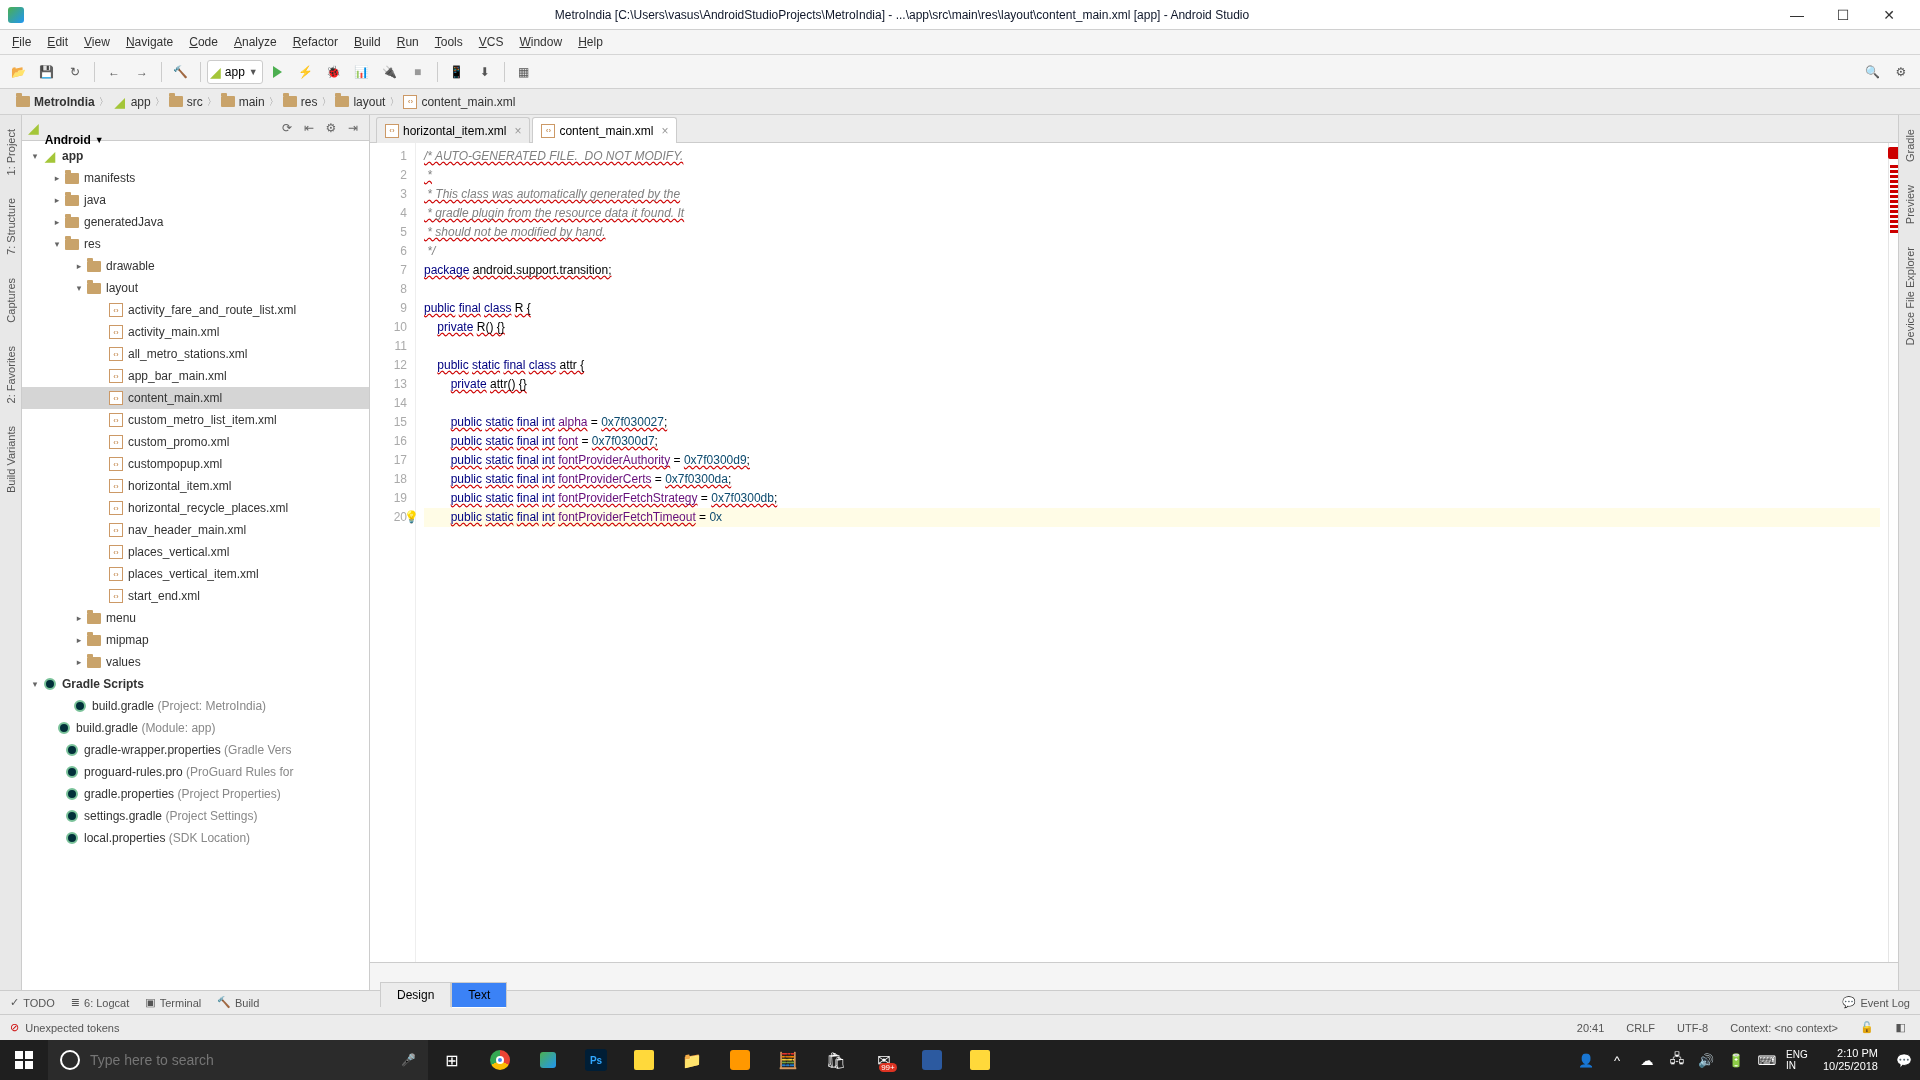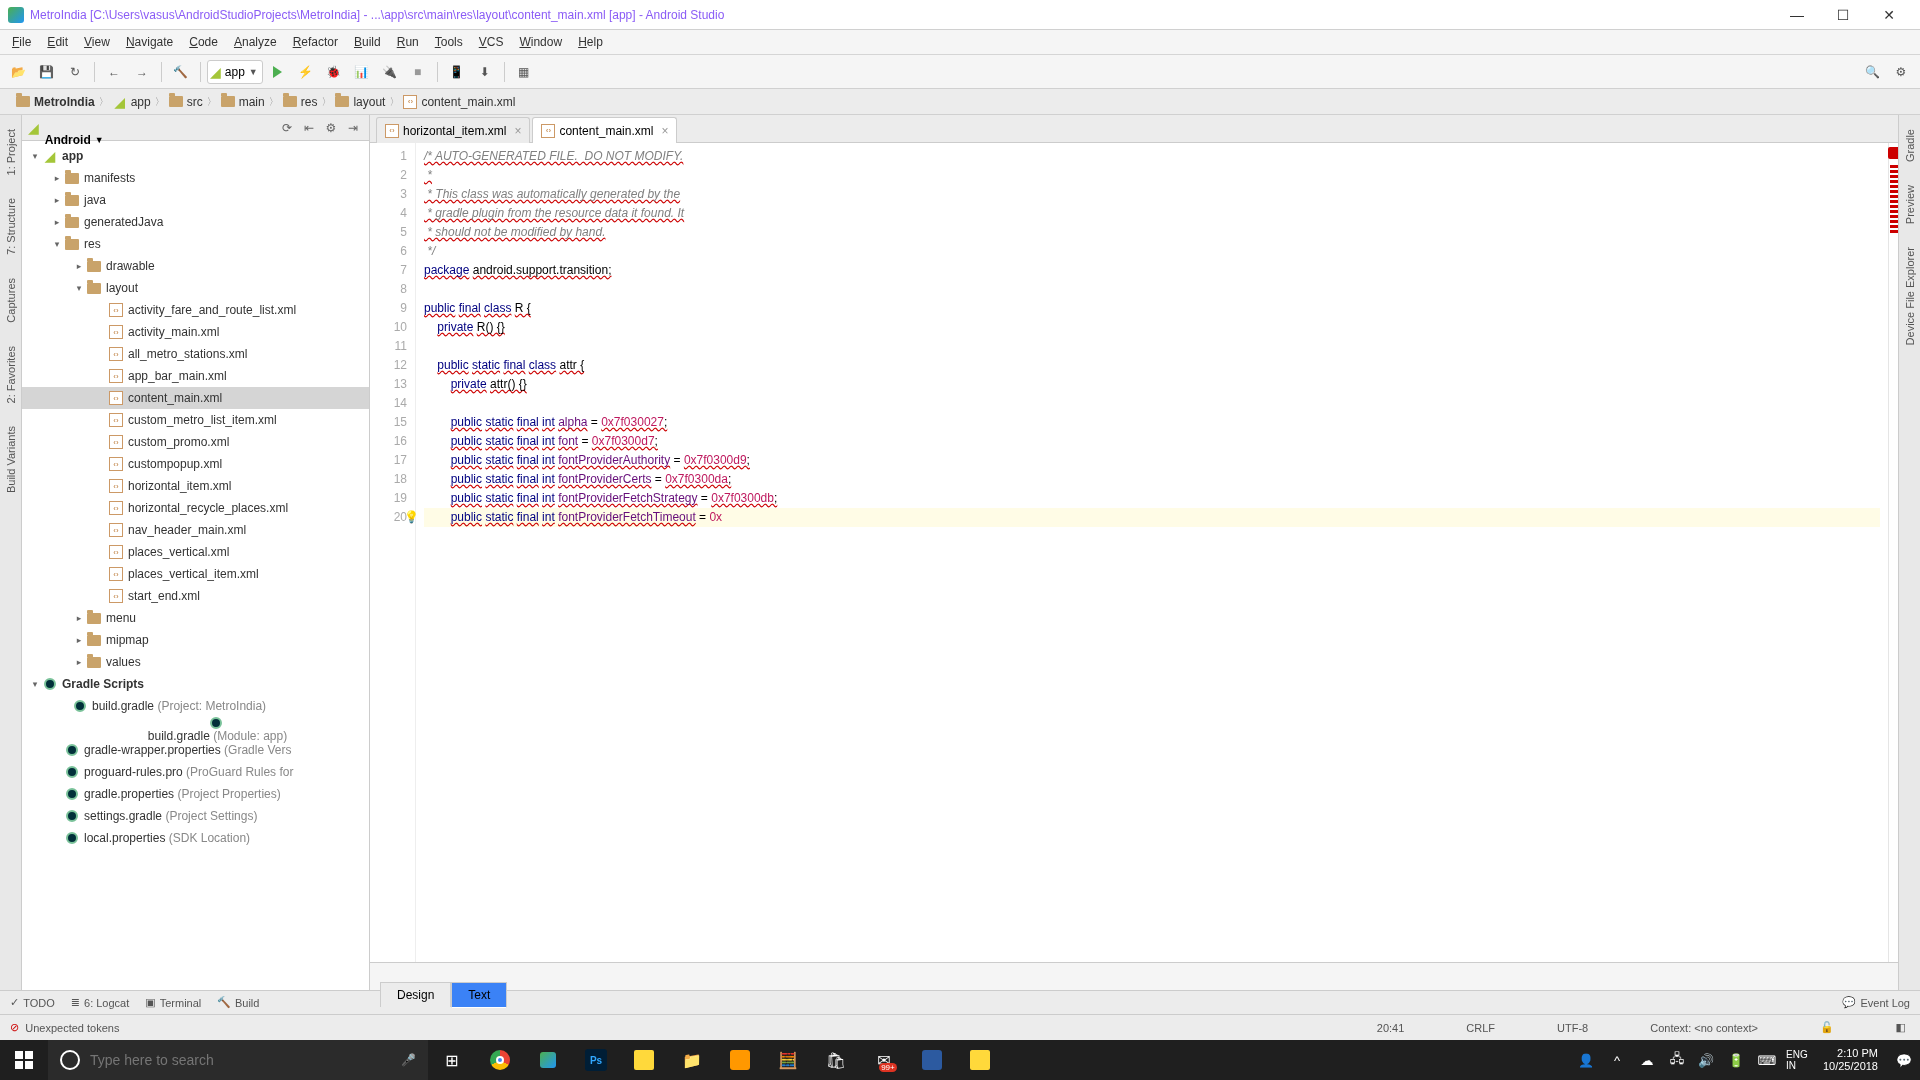--- a/index.html
+++ b/index.html
@@ -1,21 +1,21 @@
 <!DOCTYPE html>
 <html><head>
 <meta charset="utf-8">
 <style>
 * { margin: 0; padding: 0; box-sizing: border-box; font-family: "Segoe UI", Arial, sans-serif; }
 body { width: 1920px; height: 1080px; background: #f0f0f0; overflow: hidden; font-size: 12px; }
 
 
 .titlebar { height: 30px; background: #fff; display: flex; align-items: center; padding: 0 8px; border-bottom: 1px solid #d0d0d0; }
 .titlebar .title-icon { width: 16px; height: 16px; margin-right: 6px; display:inline-flex; align-items:center; justify-content:center; }
-.titlebar .title-text { font-size: 12px; color: #8b5cf6; flex: 1; }
+.titlebar .title-text { font-size: 12px; color: #0f172a; flex: 1; text-align: center; }
 .win-controls { display: flex; gap: 0; }
 .win-btn { width: 46px; height: 30px; display: flex; align-items: center; justify-content: center; color: #333; font-size: 14px; }
 
 
 .menubar { height: 25px; background: #f5f5f5; display: flex; align-items: center; padding: 0 4px; border-bottom: 1px solid #d5d5d5; }
 .menu-item { padding: 3px 8px; font-size: 12px; color: #333; }
 
 
 .toolbar { height: 34px; background: #f5f5f5; display: flex; align-items: center; padding: 0 6px; gap: 2px; border-bottom: 1px solid #d0d0d0; }
 .tool-btn { width: 26px; height: 26px; display: flex; align-items: center; justify-content: center; border-radius: 3px; color: #555; }
@@ -62,21 +62,21 @@
 .ed-tab .ticon { width: 14px; height: 14px; display:inline-flex; align-items:center; justify-content:center; }
 
 .editor-body { flex: 1; display: flex; overflow: hidden; }
 .gutter { width: 46px; background: #fff; border-right: 1px solid #eee; text-align: right; padding: 4px 8px 4px 0; font-family: "Consolas", monospace; font-size: 12px; color: #aaa; line-height: 19px; }
 .gutter-line { height: 19px; }
 .code { flex: 1; padding: 4px 8px; font-family: "Consolas", monospace; font-size: 12px; line-height: 19px; white-space: pre; position: relative; }
 .code-line { height: 19px; }
 .code-line.highlight { background: #fffce6; }
 .code .kw { color: #000080; }
 .code .cm { color: #808080; font-style: italic; }
-.code .num { color: #be185d; }
+.code .num { color: #0c4a6e; }
 .code .id { color: #660e7a; }
 .code .underline { text-decoration: underline wavy #cc0000; text-decoration-skip-ink: none; }
 .bulb { position: absolute; left: -20px; width: 16px; height: 16px; color: #e6a23c; }
 
 .editor-right-margin { width: 10px; border-left: 1px solid #e5e5e5; display: flex; flex-direction: column; align-items: center; padding-top: 4px; gap: 2px; }
 .err-mark { width: 8px; height: 3px; background: #cc0000; }
 
 .editor-footer-tabs { height: 28px; border-top: 1px solid #ccc; display: flex; align-items: center; padding-left: 10px; gap: 0; background: #f5f5f5; }
 .foot-tab { padding: 5px 16px; font-size: 12px; border: 1px solid #ccc; border-bottom: none; background: #ececec; position: relative; top: 18px; }
 .foot-tab.active { background: #3b82f6; border-bottom: 1px solid #fff; }
@@ -85,21 +85,21 @@
 .right-rail { width: 22px; background: #e8e8e8; border-left: 1px solid #ccc; display: flex; flex-direction: column; align-items: center; padding-top: 10px; gap: 15px; }
 
 
 .bottom-toolbar { height: 24px; background: #ececec; border-top: 1px solid #ccc; display: flex; align-items: center; padding: 0 10px; gap: 16px; }
 .bt-item { display: flex; align-items: center; gap: 4px; font-size: 11px; color: #555; }
 .bt-spacer { flex: 1; }
 
 
 .statusbar { height: 26px; background: #ececec; border-top: 1px solid #ccc; display: flex; align-items: center; padding: 0 10px; gap: 14px; font-size: 11px; color: #555; }
 .statusbar .msg { flex: 1; display: flex; align-items: center; gap: 6px; }
-.status-item { padding: 0 4px; margin-left: 40px; }
+.status-item { padding: 0 4px; }
 
 
 .taskbar { height: 40px; background: #1f1f1f; display: flex; align-items: center; padding: 0 0 0 0; }
 .start-btn { width: 48px; height: 40px; display: flex; align-items: center; justify-content: center; }
 .search-box { width: 380px; height: 40px; background: #2b2b2b; display: flex; align-items: center; padding: 0 12px; gap: 10px; color: #ccc; }
 .search-box input { background: transparent; border: none; color: #ccc; font-size: 14px; flex: 1; outline: none; }
 .task-icon { width: 48px; height: 40px; display: flex; align-items: center; justify-content: center; color: #fff; font-size: 16px;}
 .task-spacer { flex: 1; }
 .systray { display: flex; align-items: center; height: 40px; color: #fff; gap: 6px; padding-right: 4px; }
 .tray-icon { width: 24px; height: 40px; display: flex; align-items: center; justify-content: center; font-size: 13px; }
@@ -407,21 +407,21 @@
           </span>
           <span class="tree-label"><b>Gradle Scripts</b></span>
         </div>
         <div class="tree-row" style="padding-left: 36px;">
           <span class="tree-toggle"></span>
           <span class="tree-icon">
             <span class="i-gradle"></span>
           </span>
           <span class="tree-label">build.gradle<span class="hint"> (Project: MetroIndia)</span></span>
         </div>
-        <div class="tree-row" style="padding-left: 44px; flex-direction: column;">
+        <div class="tree-row" style="padding-left: 20px;">
           <span class="tree-toggle"></span>
           <span class="tree-icon">
             <span class="i-gradle"></span>
           </span>
           <span class="tree-label">build.gradle<span class="hint"> (Module: app)</span></span>
         </div>
         <div class="tree-row" style="padding-left: 28px;">
           <span class="tree-toggle"></span>
           <span class="tree-icon">
             <span class="i-gradle"></span>

